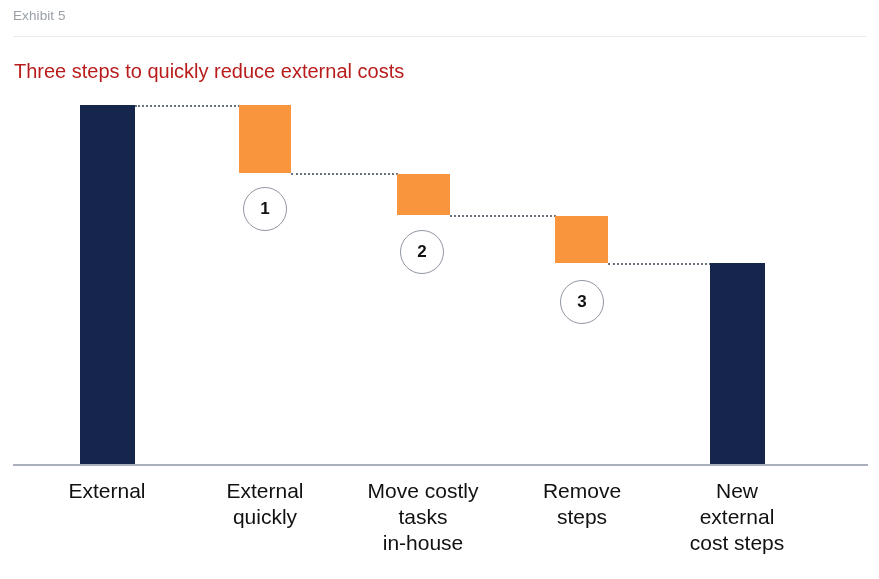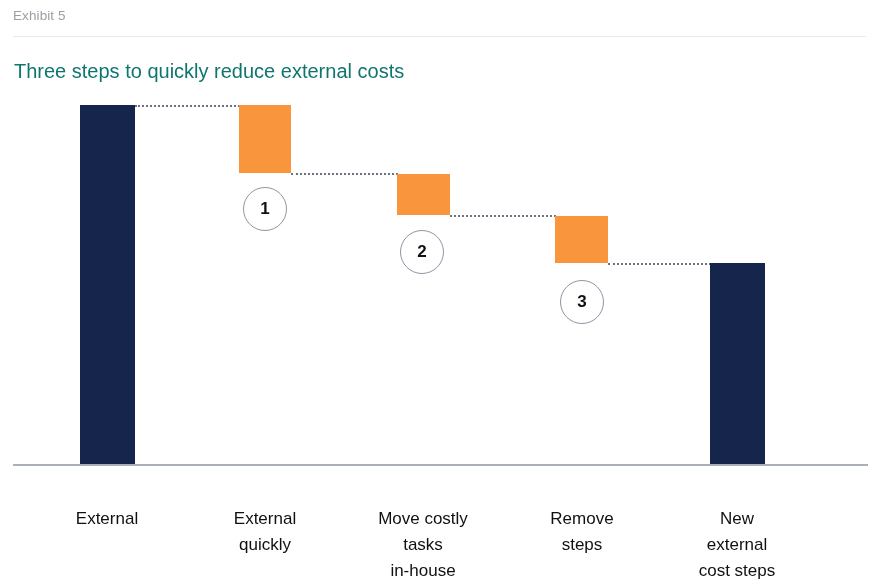--- a/index.html
+++ b/index.html
@@ -36,21 +36,21 @@
     top: 36px;
     width: 853px;
     height: 1px;
     background: #e8eaed;
   }
   .chart-title {
     position: absolute;
     left: 14px;
     top: 60px;
     font-size: 20px;
-    color: #0f766e;
+    color: #b91c1c;
     font-family: "Liberation Sans", sans-serif;
     white-space: nowrap;
     text-align: right;
   }
   .plot {
     position: absolute;
     left: 0;
     top: 0;
     width: 879px;
     height: 579px;
@@ -89,25 +89,25 @@
     font-size: 17px;
     font-weight: bold;
     color: #111111;
     font-family: "Liberation Sans", sans-serif;
     box-sizing: border-box;
   }
 
   .cat-label {
     position: absolute;
     text-align: center;
-    font-size: 17px;
+    font-size: 21px;
     line-height: 26px;
     color: #111111;
     font-family: "Liberation Sans", sans-serif;
-    top: 506px;
+    top: 478px;
     width: 200px;
   }
 </style>
 </head>
 <body>
 
 <div id="page">
 
   <div class="exhibit-label">Exhibit 5</div>
   <div class="header-rule"></div>

